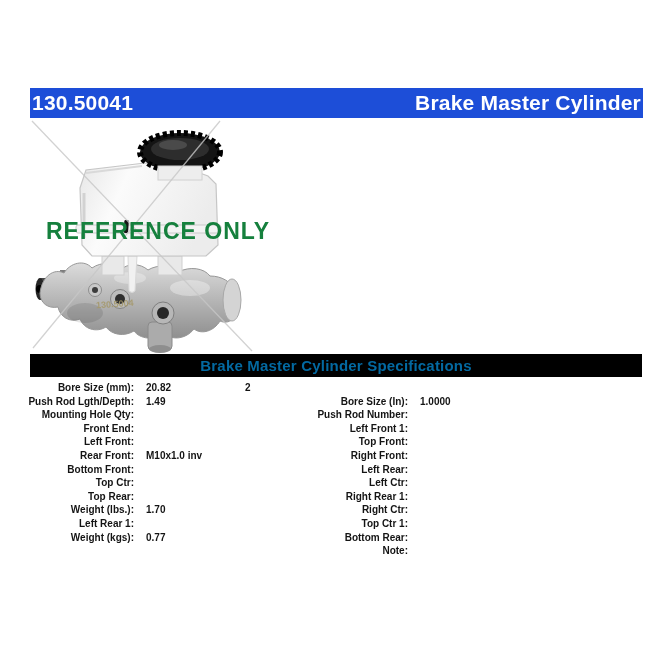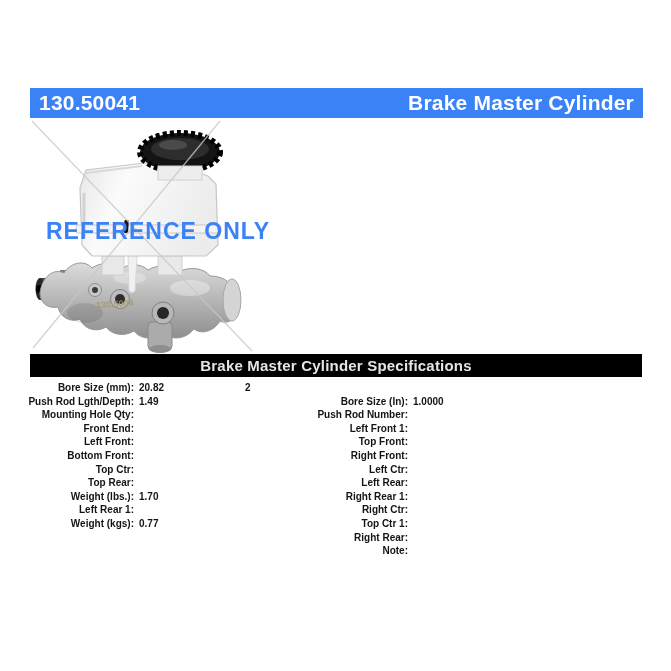--- a/index.html
+++ b/index.html
@@ -3,47 +3,47 @@
 <meta charset="utf-8">
 <style>
   html,body{margin:0;padding:0;background:#ffffff;}
   .page{
     position:relative;width:671px;height:671px;background:#ffffff;overflow:hidden;
     font-family:"Liberation Sans", sans-serif;
   }
   
   .header-bar{
     position:absolute;left:30px;top:88px;width:613px;height:30px;
-    background:#3b82f6;color:#fff;display:flex;align-items:center;justify-content:space-between;
-    box-sizing:border-box;padding:0 9px;
+    background:#1d4ed8;color:#fff;display:flex;align-items:center;justify-content:space-between;
+    box-sizing:border-box;padding:0 2px;
   }
   .part-number{font-size:21px;font-weight:bold;letter-spacing:0.2px;}
   .product-title{font-size:21px;font-weight:bold;letter-spacing:0.2px;}
 
   
   .photo-area{position:absolute;left:30px;top:118px;width:613px;height:236px;background:#fff;}
   .photo-area svg{position:absolute;left:0;top:0;}
   .reference-watermark{
     position:absolute;left:16px;top:100px;width:215px;
-    font-size:23px;font-weight:bold;color:#3b82f6;letter-spacing:1px;white-space:nowrap;
+    font-size:23px;font-weight:bold;color:#15803d;letter-spacing:1px;white-space:nowrap;
     user-select:none;
   }
 
   
   .spec-bar{
     position:absolute;left:30px;top:354px;width:612px;height:23px;background:#000;
     display:flex;align-items:center;justify-content:center;
   }
-  .spec-bar-title{color:#e5e5e5;font-size:15px;font-weight:bold;letter-spacing:0.2px;}
+  .spec-bar-title{color:#0369a1;font-size:15px;font-weight:bold;letter-spacing:0.2px;}
 
   
   .spec-col{position:absolute;top:381px;}
   .spec-col.left{left:5px;width:320px;}
   .spec-col.right{left:240px;width:420px;}
-  .spec-row{display:flex;align-items:flex-start;height:13.6px;line-height:13.6px;}
+  .spec-row{display:flex;align-items:flex-start;height:13.6px;line-height:13.6px;gap:7px;}
   .spec-label{
     flex:0 0 129px;text-align:right;font-size:10px;font-weight:bold;color:#141414;white-space:nowrap;
   }
   .spec-col.right .spec-label{flex:0 0 168px;}
   .spec-value{margin-left:5px;font-size:10px;font-weight:bold;color:#141414;white-space:nowrap;}
 </style>
 </head>
 <body>
 
 <div class="page">
@@ -144,20 +144,24 @@
       </div>
       <div class="spec-row">
         <span class="spec-label">Front End:</span>
         <span class="spec-value"></span>
       </div>
       <div class="spec-row">
         <span class="spec-label">Left Front:</span>
         <span class="spec-value"></span>
       </div>
       <div class="spec-row">
+        <span class="spec-label">Rear Front:</span>
+        <span class="spec-value">M10x1.0 inv</span>
+      </div>
+      <div class="spec-row">
         <span class="spec-label">Bottom Front:</span>
         <span class="spec-value"></span>
       </div>
       <div class="spec-row">
         <span class="spec-label">Top Ctr:</span>
         <span class="spec-value"></span>
       </div>
       <div class="spec-row">
         <span class="spec-label">Top Rear:</span>
         <span class="spec-value"></span>
@@ -193,41 +197,41 @@
       </div>
       <div class="spec-row">
         <span class="spec-label">Top Front:</span>
         <span class="spec-value"></span>
       </div>
       <div class="spec-row">
         <span class="spec-label">Right Front:</span>
         <span class="spec-value"></span>
       </div>
       <div class="spec-row">
+        <span class="spec-label">Left Rear:</span>
+        <span class="spec-value"></span>
+      </div>
+      <div class="spec-row">
         <span class="spec-label">Left Ctr:</span>
         <span class="spec-value"></span>
       </div>
       <div class="spec-row">
-        <span class="spec-label">Left Rear:</span>
-        <span class="spec-value"></span>
-      </div>
-      <div class="spec-row">
         <span class="spec-label">Right Rear 1:</span>
         <span class="spec-value"></span>
       </div>
       <div class="spec-row">
         <span class="spec-label">Right Ctr:</span>
         <span class="spec-value"></span>
       </div>
       <div class="spec-row">
         <span class="spec-label">Top Ctr 1:</span>
         <span class="spec-value"></span>
       </div>
       <div class="spec-row">
-        <span class="spec-label">Right Rear:</span>
+        <span class="spec-label">Bottom Rear:</span>
         <span class="spec-value"></span>
       </div>
       <div class="spec-row">
         <span class="spec-label">Note:</span>
         <span class="spec-value"></span>
       </div>
     </div>
 
 </div>
 

